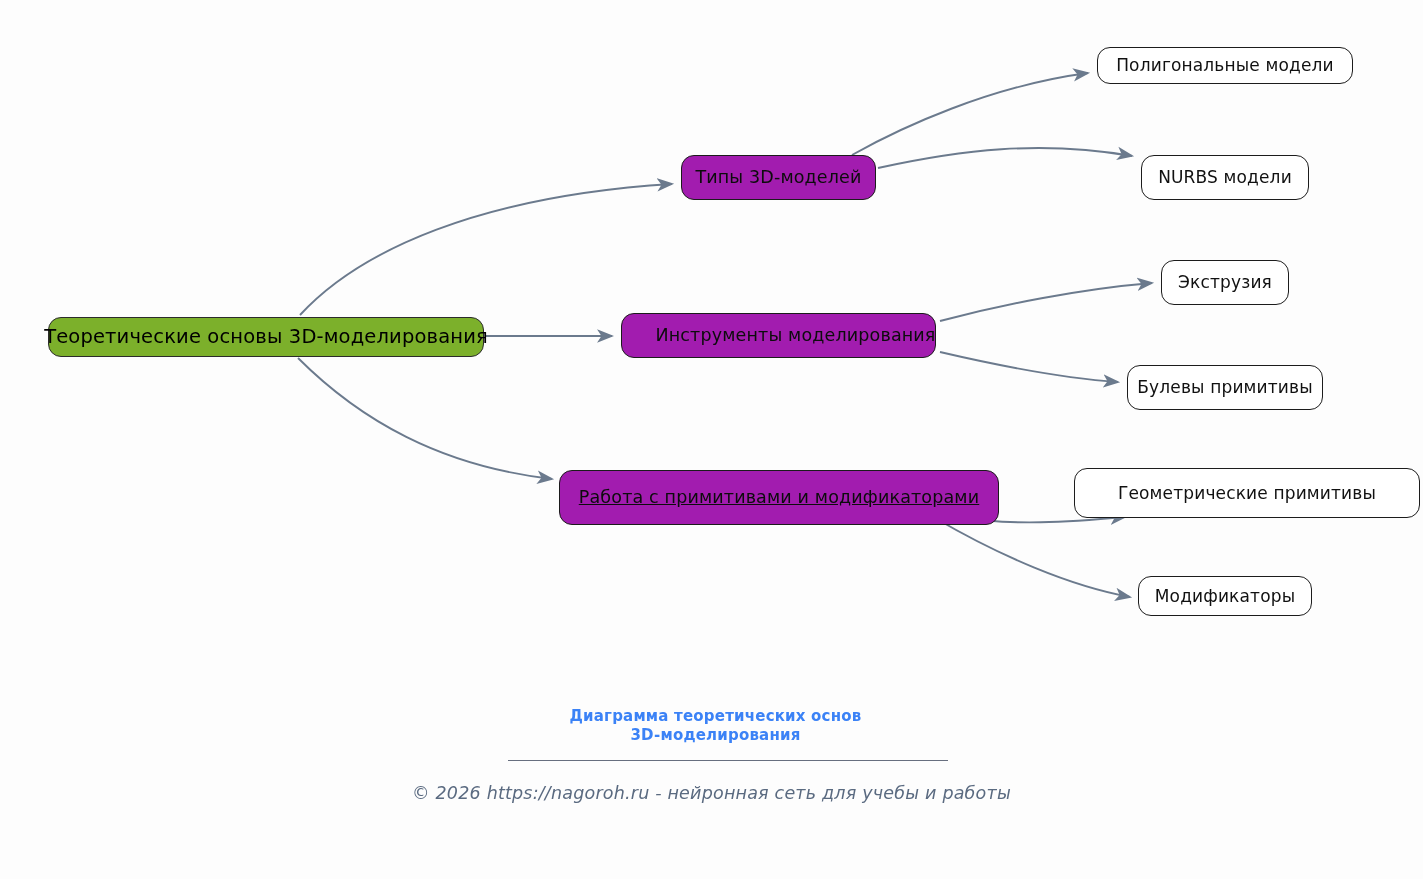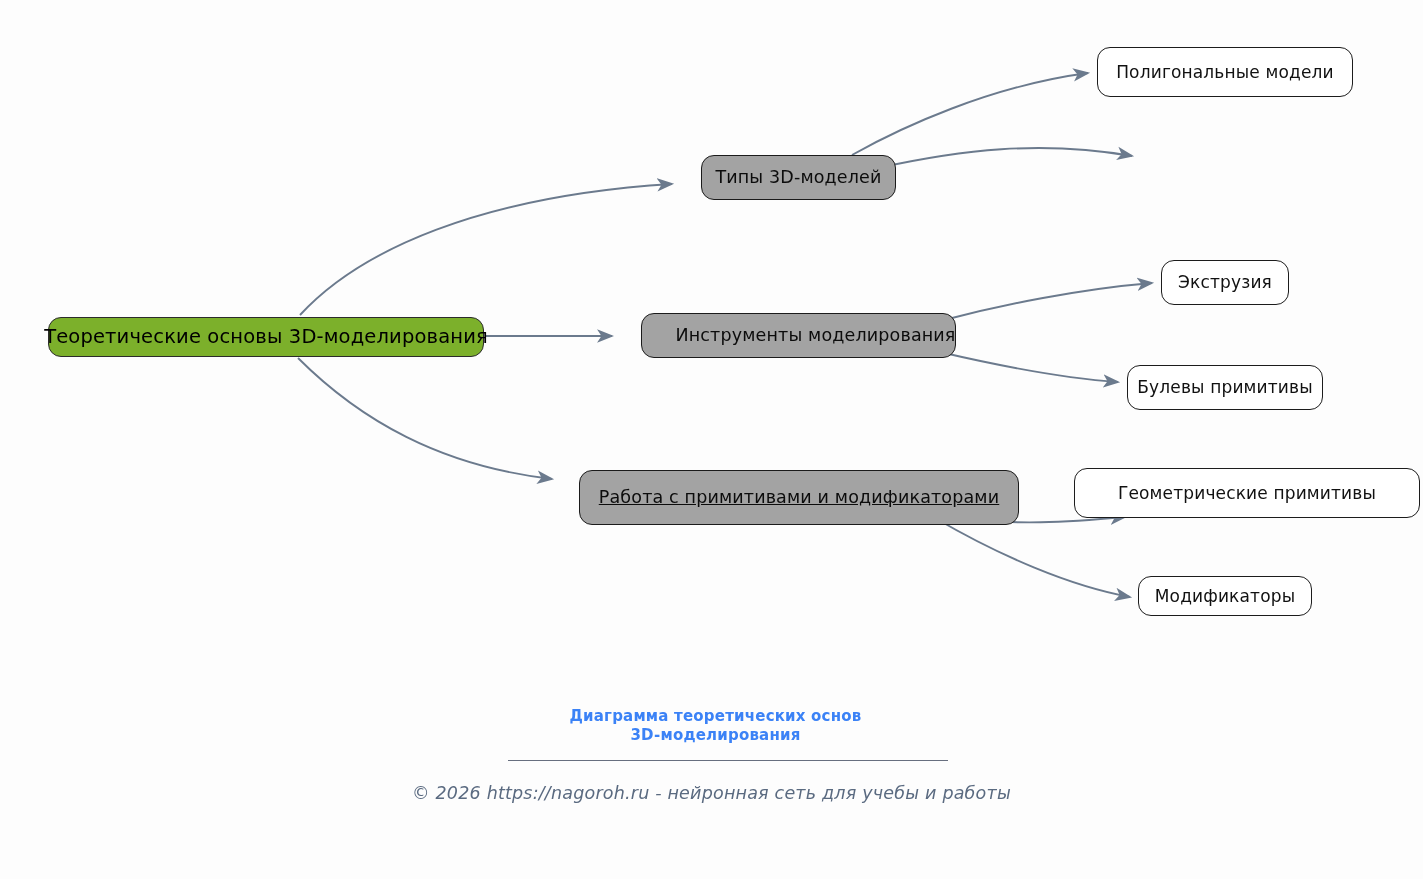--- a/index.html
+++ b/index.html
@@ -44,25 +44,24 @@
     display: block;
     line-height: 1;
   }
   .node.root {
     background: #7cb02b;
     border: 1.6px solid #2b2b2b;
     color: #000000;
     font-size: 19.5px;
   }
   .node.branch {
-    background: #a3a3a3;
+    background: #a21caf;
     border: 1.6px solid #1b1b1b;
     color: #0c0c0c;
     font-size: 17.5px;
-    margin-left: 20px;
   }
   .node.leaf {
     background: #ffffff;
     border: 1.7px solid #1c1c1c;
     color: #111111;
     font-size: 17px;
   }
   .footer-title {
     position: absolute;
     left: 4px;
@@ -127,22 +126,25 @@
     <path d="M 935,518 C 1000,556 1070,586 1130,597" fill="none" stroke="#6b7a8d" stroke-width="1.9" marker-end="url(#arrow)"></path>
   </svg>
 
   <div class="node root" style="left:48px; top:317px; width:436px; height:40px;">
     <span class="node-label">Теоретические основы 3D-моделирования</span>
   </div>
 
   <div class="node branch" style="left:681px; top:155px; width:195px; height:45px;">
     <span class="node-label">Типы 3D-моделей</span>
   </div>
-  <div class="node leaf" style="left:1097px; top:47px; width:256px; height:50px;align-items:center;">
+  <div class="node leaf" style="left:1097px; top:47px; width:256px; height:37px;align-items:center;">
     <span class="node-label">Полигональные модели</span>
+  </div>
+  <div class="node leaf" style="left:1141px; top:155px; width:168px; height:45px;">
+    <span class="node-label">NURBS модели</span>
   </div>
 
   <div class="node branch" style="left:621px; top:313px; width:315px; height:45px;padding-left:34px;">
     <span class="node-label">Инструменты моделирования</span>
   </div>
   <div class="node leaf" style="left:1161px; top:260px; width:128px; height:45px;">
     <span class="node-label">Экструзия</span>
   </div>
   <div class="node leaf" style="left:1127px; top:365px; width:196px; height:45px;">
     <span class="node-label">Булевы примитивы</span>

